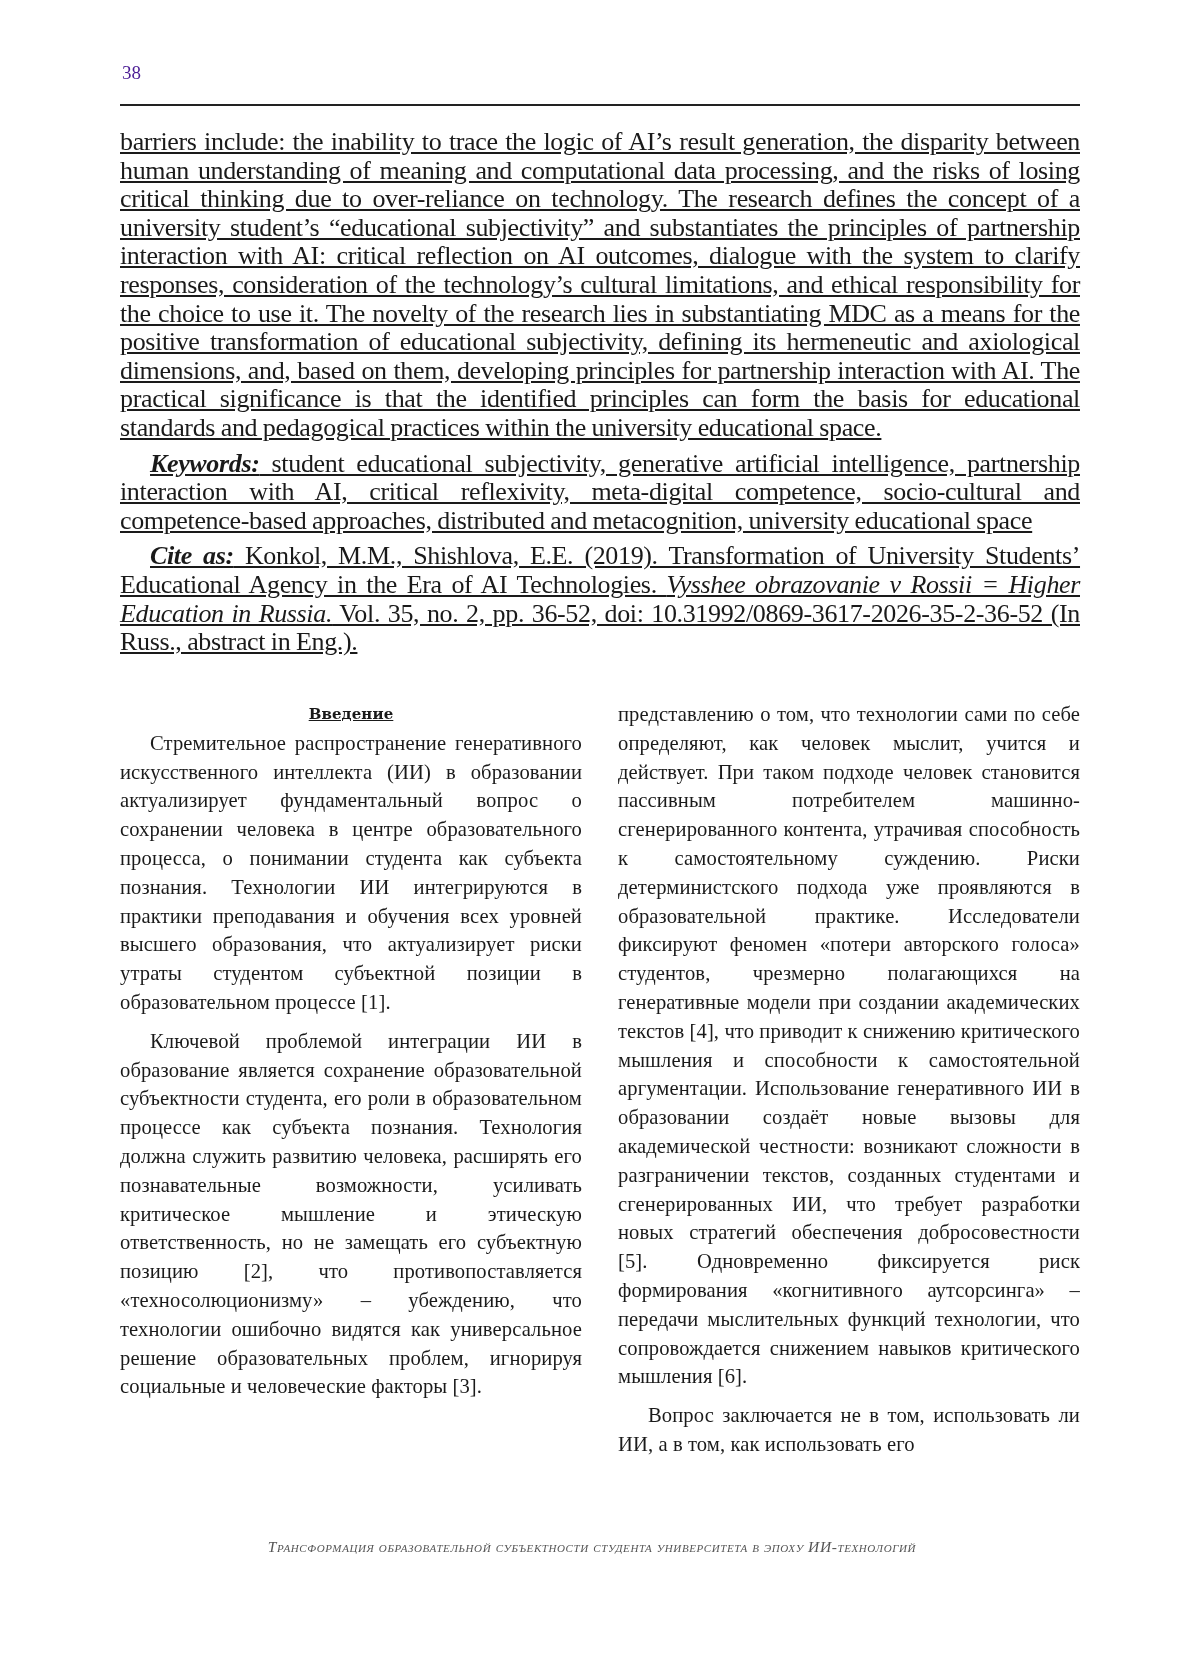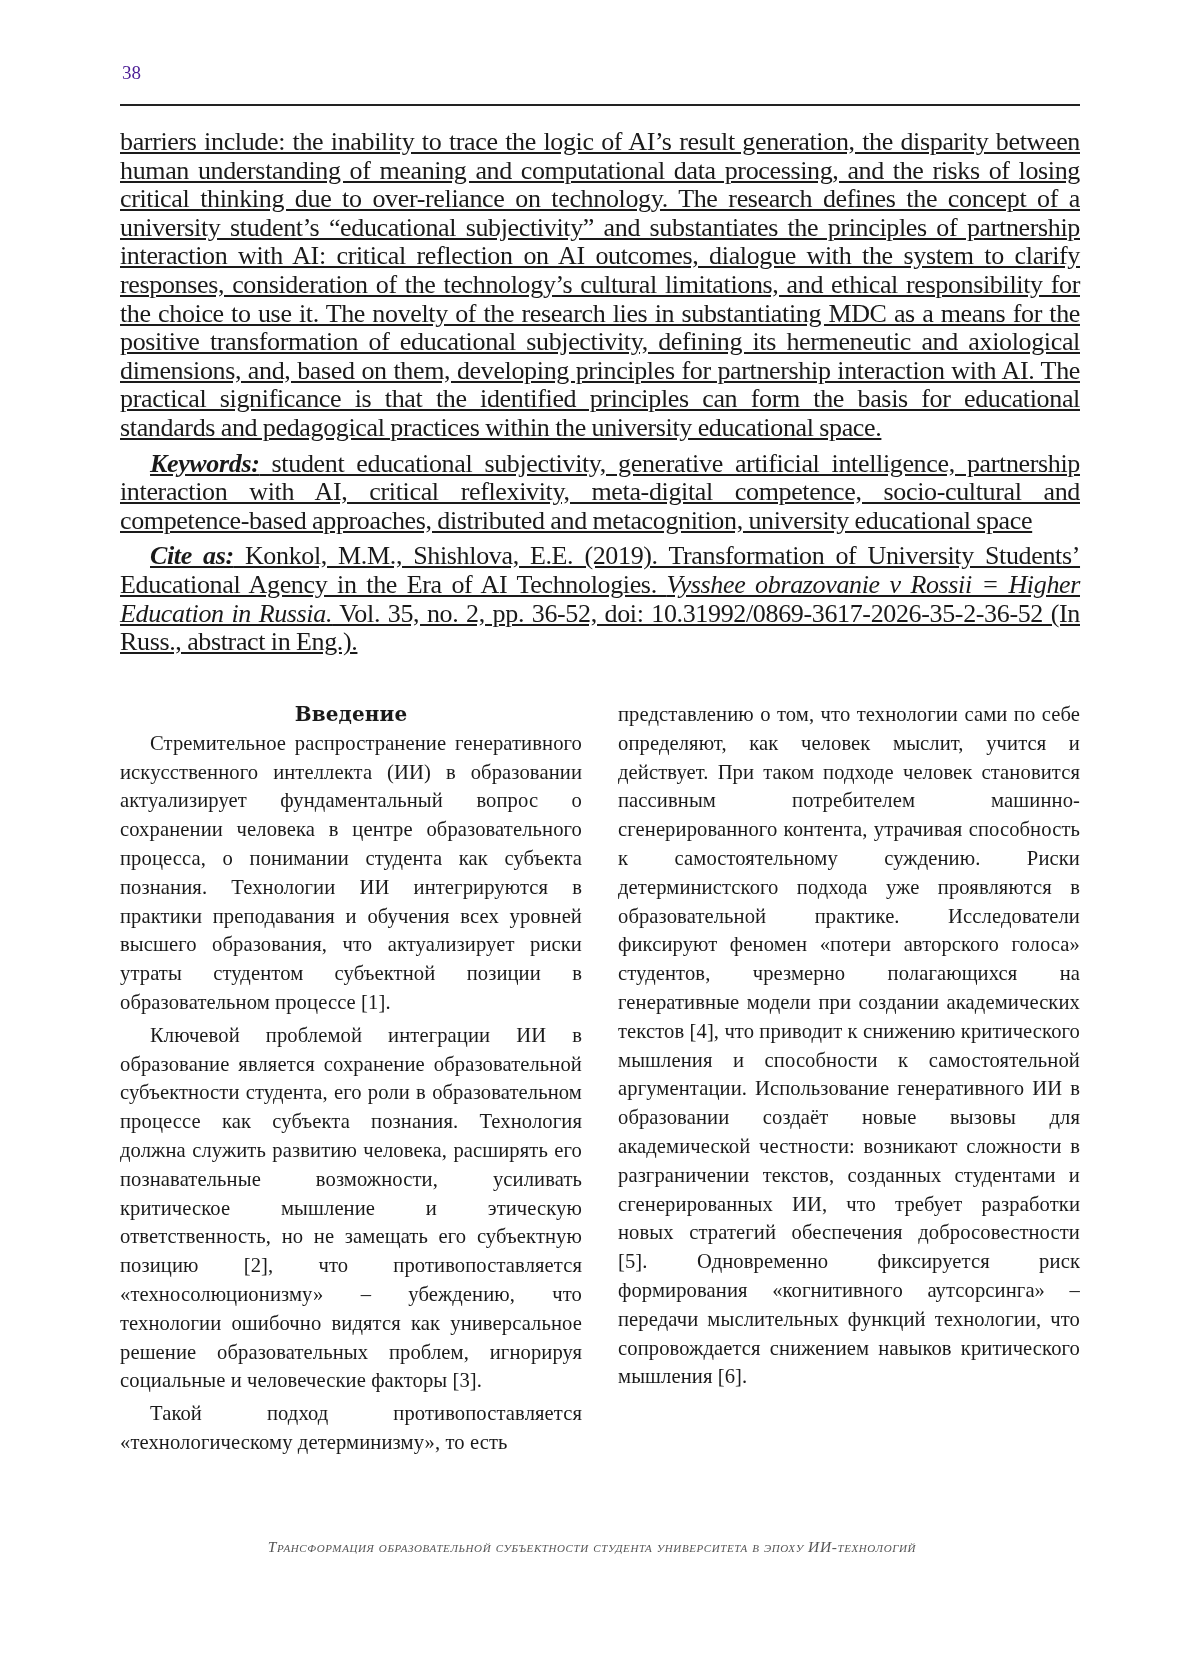--- a/index.html
+++ b/index.html
@@ -92,27 +92,28 @@
     .col-left { left: 0; }
     .col-right { left: 498px; }
     .col p {
       margin: 0;
       text-indent: 30px;
     }
     .col p.noindent { text-indent: 0; }
     .section-heading {
       text-align: center;
       font-weight: bold;
-      font-size: 20px;
+      font-size: 15px;
       font-family: "DejaVu Serif", "Liberation Serif", serif;
       margin: 0 0 0 0;
       line-height: 28.8px;
       text-indent: 0;
+      text-decoration: underline;
     }
-    .col p + p { margin-top: 4px; }
+    .col p + p { margin-top: 10px; }
 
     .page-footer {
       position: absolute;
       left: 112px;
       top: 1538px;
       width: 960px;
       text-align: center;
       font-size: 15.5px;
       font-style: italic;
       color: #555;
@@ -132,20 +133,20 @@
   <p>barriers include: the inability to trace the logic of AI’s result generation, the disparity between human understanding of meaning and computational data processing, and the risks of losing critical thinking due to over-reliance on technology. The research defines the concept of a university student’s “educational subjectivity” and substantiates the principles of partnership interaction with AI: critical reflection on AI outcomes, dialogue with the system to clarify responses, consideration of the technology’s cultural limitations, and ethical responsibility for the choice to use it. The novelty of the research lies in substantiating MDC as a means for the positive transformation of educational subjectivity, defining its hermeneutic and axiological dimensions, and, based on them, developing principles for partnership interaction with AI. The practical significance is that the identified principles can form the basis for educational standards and pedagogical practices within the university educational space.</p>
   <p class="indent"><span class="label-bi">Keywords:</span><span> student educational subjectivity, generative artificial intelligence, partnership interaction with AI, critical reflexivity, meta-digital competence, socio-cultural and competence-based approaches, distributed and metacognition, university educational space</span></p>
   <p class="indent"><span class="label-bi">Cite as:</span><span> Konkol, M.M., Shishlova, E.E. (2019). Transformation of University Students’ Educational Agency in the Era of AI Technologies. </span><span class="it">Vysshee obrazovanie v Rossii = Higher Education in Russia.</span><span> Vol. 35, no. 2, pp. 36-52, doi: 10.31992/0869-3617-2026-35-2-36-52 (In Russ., abstract in Eng.).</span></p>
 </section>
 
 <main class="columns">
   <div class="col col-left">
     <h2 class="section-heading">Введение</h2>
     <p>Стремительное распространение генеративного искусственного интеллекта (ИИ) в образовании актуализирует фундаментальный вопрос о сохранении человека в центре образовательного процесса, о понимании студента как субъекта познания. Технологии ИИ интегрируются в практики преподавания и обучения всех уровней высшего образования, что актуализирует риски утраты студентом субъектной позиции в образовательном процессе [1].</p>
     <p>Ключевой проблемой интеграции ИИ в образование является сохранение образовательной субъектности студента, его роли в образовательном процессе как субъекта познания. Технология должна служить развитию человека, расширять его познавательные возможности, усиливать критическое мышление и этическую ответственность, но не замещать его субъектную позицию [2], что противопоставляется «техносолюционизму» – убеждению, что технологии ошибочно видятся как универсальное решение образовательных проблем, игнорируя социальные и человеческие факторы [3].</p>
-    <p>Такой подход противопоставляется «технологическому детерминизму», то есть</p>
   </div>
   <div class="col col-right">
     <p class="noindent">представлению о том, что технологии сами по себе определяют, как человек мыслит, учится и действует. При таком подходе человек становится пассивным потребителем машинно-сгенерированного контента, утрачивая способность к самостоятельному суждению. Риски детерминистского подхода уже проявляются в образовательной практике. Исследователи фиксируют феномен «потери авторского голоса» студентов, чрезмерно полагающихся на генеративные модели при создании академических текстов [4], что приводит к снижению критического мышления и способности к самостоятельной аргументации. Использование генеративного ИИ в образовании создаёт новые вызовы для академической честности: возникают сложности в разграничении текстов, созданных студентами и сгенерированных ИИ, что требует разработки новых стратегий обеспечения добросовестности [5]. Одновременно фиксируется риск формирования «когнитивного аутсорсинга» – передачи мыслительных функций технологии, что сопровождается снижением навыков критического мышления [6].</p>
+    <p>Вопрос заключается не в том, использовать ли ИИ, а в том, как использовать его</p>
   </div>
 </main>
 
 <footer class="page-footer">Трансформация образовательной субъектности студента университета в эпоху ИИ-технологий</footer>
 
 </body></html>

